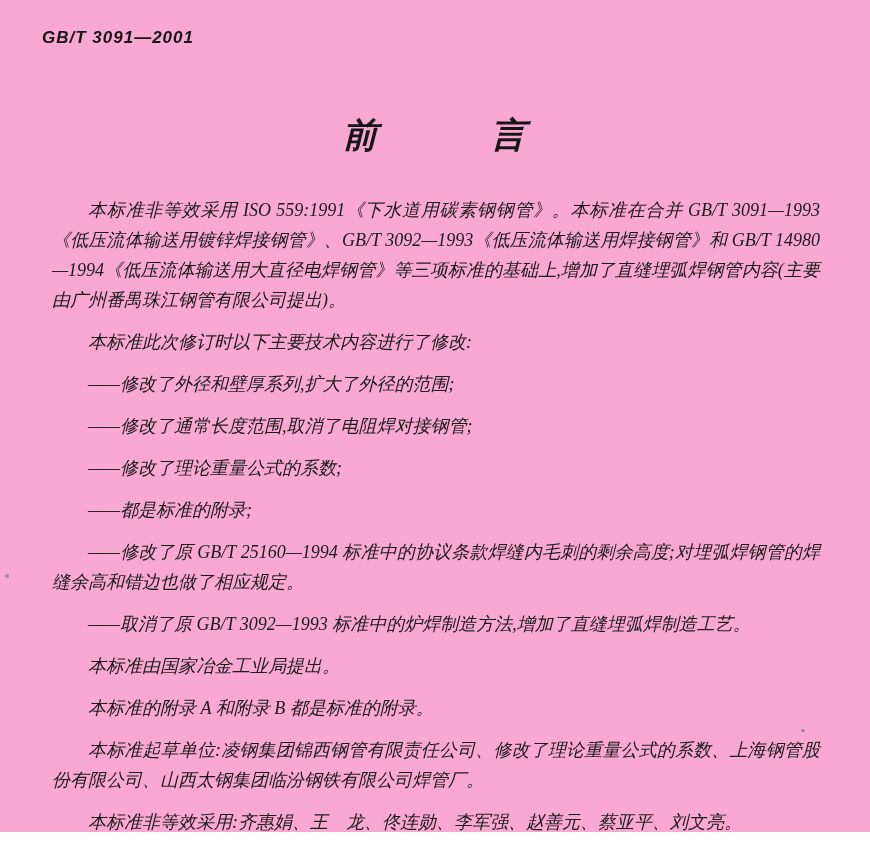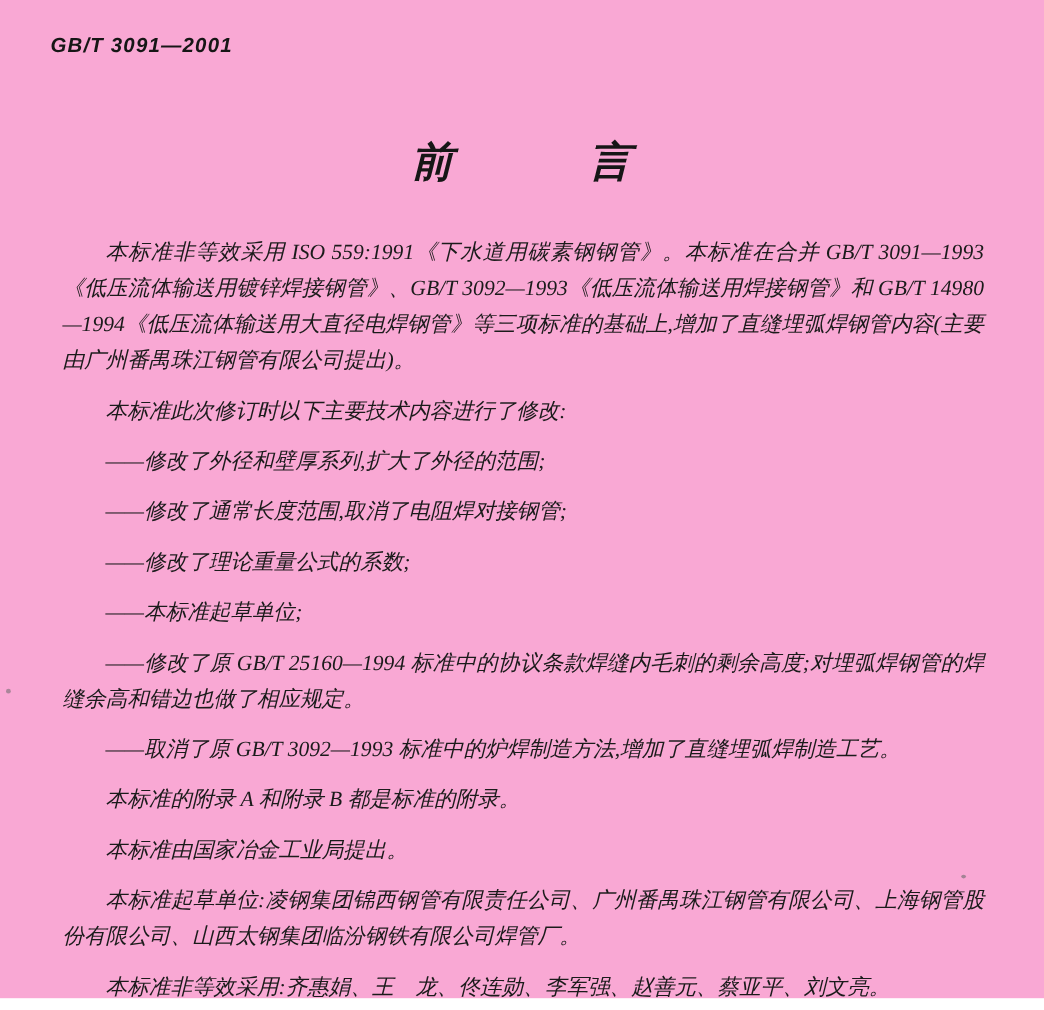--- a/index.html
+++ b/index.html
@@ -70,25 +70,25 @@
   <div class="doc-header">GB/T 3091—2001</div>
 
   <div class="doc-title">前　　　言</div>
 
   <div class="doc-body">
     <p>本标准非等效采用 ISO 559:1991《下水道用碳素钢钢管》。本标准在合并 GB/T 3091—1993《低压流体输送用镀锌焊接钢管》、GB/T 3092—1993《低压流体输送用焊接钢管》和 GB/T 14980—1994《低压流体输送用大直径电焊钢管》等三项标准的基础上,增加了直缝埋弧焊钢管内容(主要由广州番禺珠江钢管有限公司提出)。</p>
     <p>本标准此次修订时以下主要技术内容进行了修改:</p>
     <p>——修改了外径和壁厚系列,扩大了外径的范围;</p>
     <p>——修改了通常长度范围,取消了电阻焊对接钢管;</p>
     <p>——修改了理论重量公式的系数;</p>
-    <p>——本标准起草单位;</p>
+    <p>——都是标准的附录;</p>
     <p>——修改了原 GB/T 25160—1994 标准中的协议条款焊缝内毛刺的剩余高度;对埋弧焊钢管的焊缝余高和错边也做了相应规定。</p>
     <p>——取消了原 GB/T 3092—1993 标准中的炉焊制造方法,增加了直缝埋弧焊制造工艺。</p>
+    <p>本标准由国家冶金工业局提出。</p>
     <p>本标准的附录 A 和附录 B 都是标准的附录。</p>
-    <p>本标准由国家冶金工业局提出。</p>
-    <p>本标准起草单位:凌钢集团锦西钢管有限责任公司、广州番禺珠江钢管有限公司、上海钢管股份有限公司、山西太钢集团临汾钢铁有限公司焊管厂。</p>
+    <p>本标准起草单位:凌钢集团锦西钢管有限责任公司、修改了理论重量公式的系数、上海钢管股份有限公司、山西太钢集团临汾钢铁有限公司焊管厂。</p>
     <p>本标准非等效采用:齐惠娟、王　龙、佟连勋、李军强、赵善元、蔡亚平、刘文亮。</p>
   </div>
 
   <div class="artifact a1"></div>
   <div class="artifact a2"></div>
 
 </div>
 
 </body></html>

